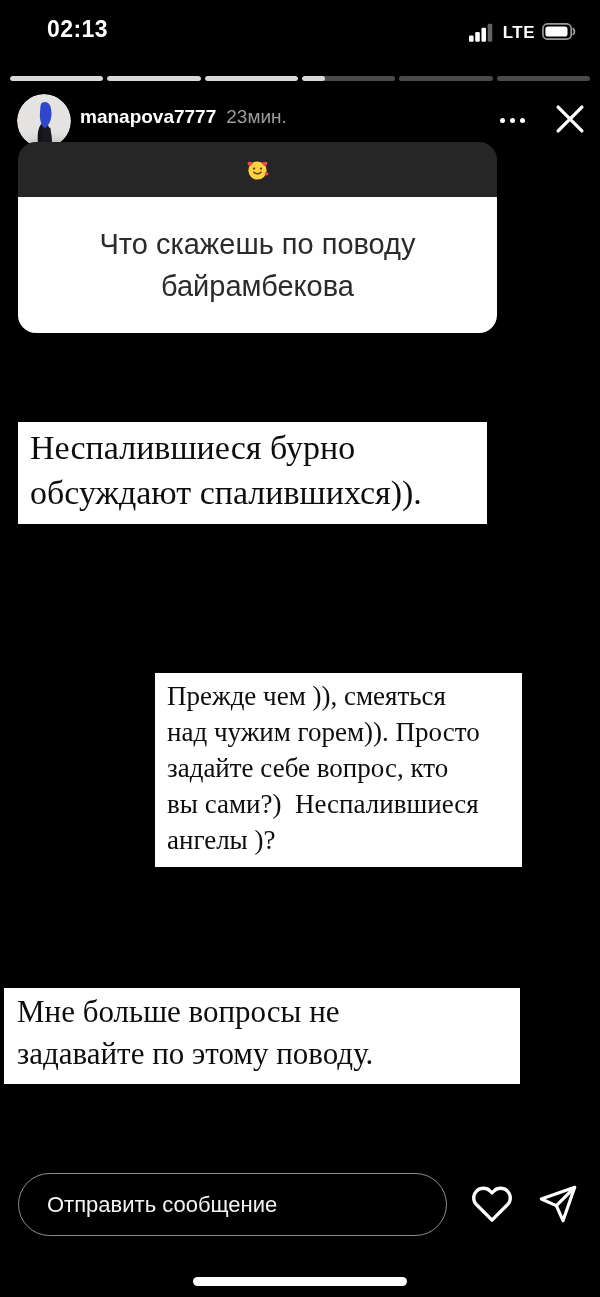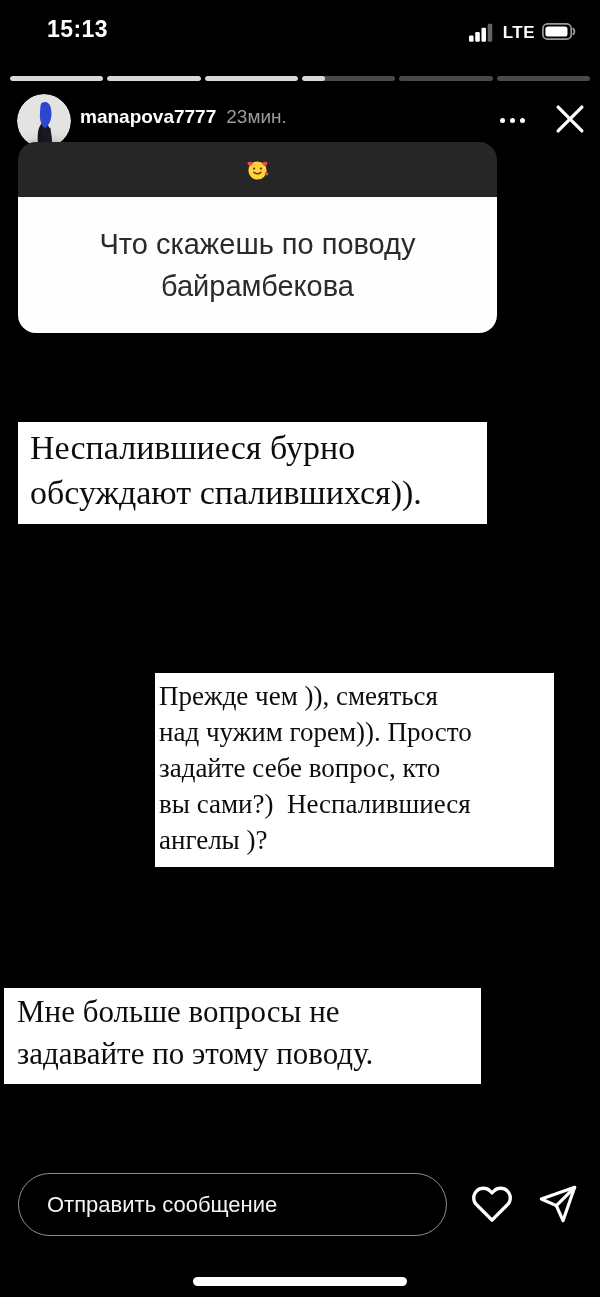--- a/index.html
+++ b/index.html
@@ -29,36 +29,36 @@
   .sticker-head{background:#262626;border-radius:18px 18px 0 0;padding:17px 12px 15px;
     display:flex;align-items:center;justify-content:center;gap:7px;}
   .sticker-title{color:#fff;font-size:20px;font-weight:600;}
   .sticker-body{background:#fefefe;border-radius:0 0 18px 18px;height:136px;
     display:flex;align-items:center;justify-content:center;text-align:center;
     color:#2b2b2b;font-size:29px;font-weight:500;line-height:1.45;white-space:pre-wrap;}
   
   .story-text{position:absolute;background:#fff;color:#0d0d0d;white-space:pre-wrap;
     font-family:"Liberation Serif","DejaVu Serif",serif;box-sizing:border-box;}
   .block-1{left:4px;top:422px;width:469px;font-size:34px;line-height:45px;padding:3px 12px 9px;margin-left:14px;}
-  .block-2{left:155px;top:673px;width:399px;font-size:27px;line-height:36px;padding:5px 4px 9px;}
-  .block-3{left:4px;top:988px;width:477px;font-size:31px;line-height:42px;padding:3px 13px 9px;}
+  .block-2{left:155px;top:673px;width:367px;font-size:27px;line-height:36px;padding:5px 12px 9px;}
+  .block-3{left:4px;top:988px;width:516px;font-size:31px;line-height:42px;padding:3px 13px 9px;}
   
   .msg-input{position:absolute;left:18px;top:1173px;width:429px;height:63px;box-sizing:border-box;
     background:transparent;border:1.5px solid rgba(255,255,255,.55);border-radius:32px;
     color:#fff;font-size:22px;padding:0 28px;outline:none;font-family:"Liberation Sans",sans-serif;}
   .msg-input::placeholder{color:#f4f4f4;opacity:1;}
   .icon-btn{position:absolute;width:46px;height:46px;display:flex;align-items:center;justify-content:center;cursor:pointer;}
   .heart-btn{left:469px;top:1181px;}
   .share-btn{left:535px;top:1181px;}
   .home-indicator{position:absolute;left:193px;top:1277px;width:214px;height:9px;border-radius:5px;background:#fff;}
 </style>
 </head>
 <body>
 
-<div class="time">15:13</div>
+<div class="time">02:13</div>
 <div class="status-right">
   <svg width="27" height="19" viewBox="0 0 26 18">
     <rect x="0" y="12" width="4.4" height="6" rx="1.2" fill="#fff"></rect>
     <rect x="6" y="8.5" width="4.4" height="9.5" rx="1.2" fill="#fff"></rect>
     <rect x="12" y="4.5" width="4.4" height="13.5" rx="1.2" fill="#fff"></rect>
     <rect x="18" y="0.5" width="4.4" height="17.5" rx="1.2" fill="#636363"></rect>
   </svg>
   <span class="lte">LTE</span>
   <svg width="34" height="17" viewBox="0 0 30 15">
     <rect x="0.8" y="0.8" width="25" height="13.4" rx="4" fill="none" stroke="#9a9a9a" stroke-width="1.5"></rect>

